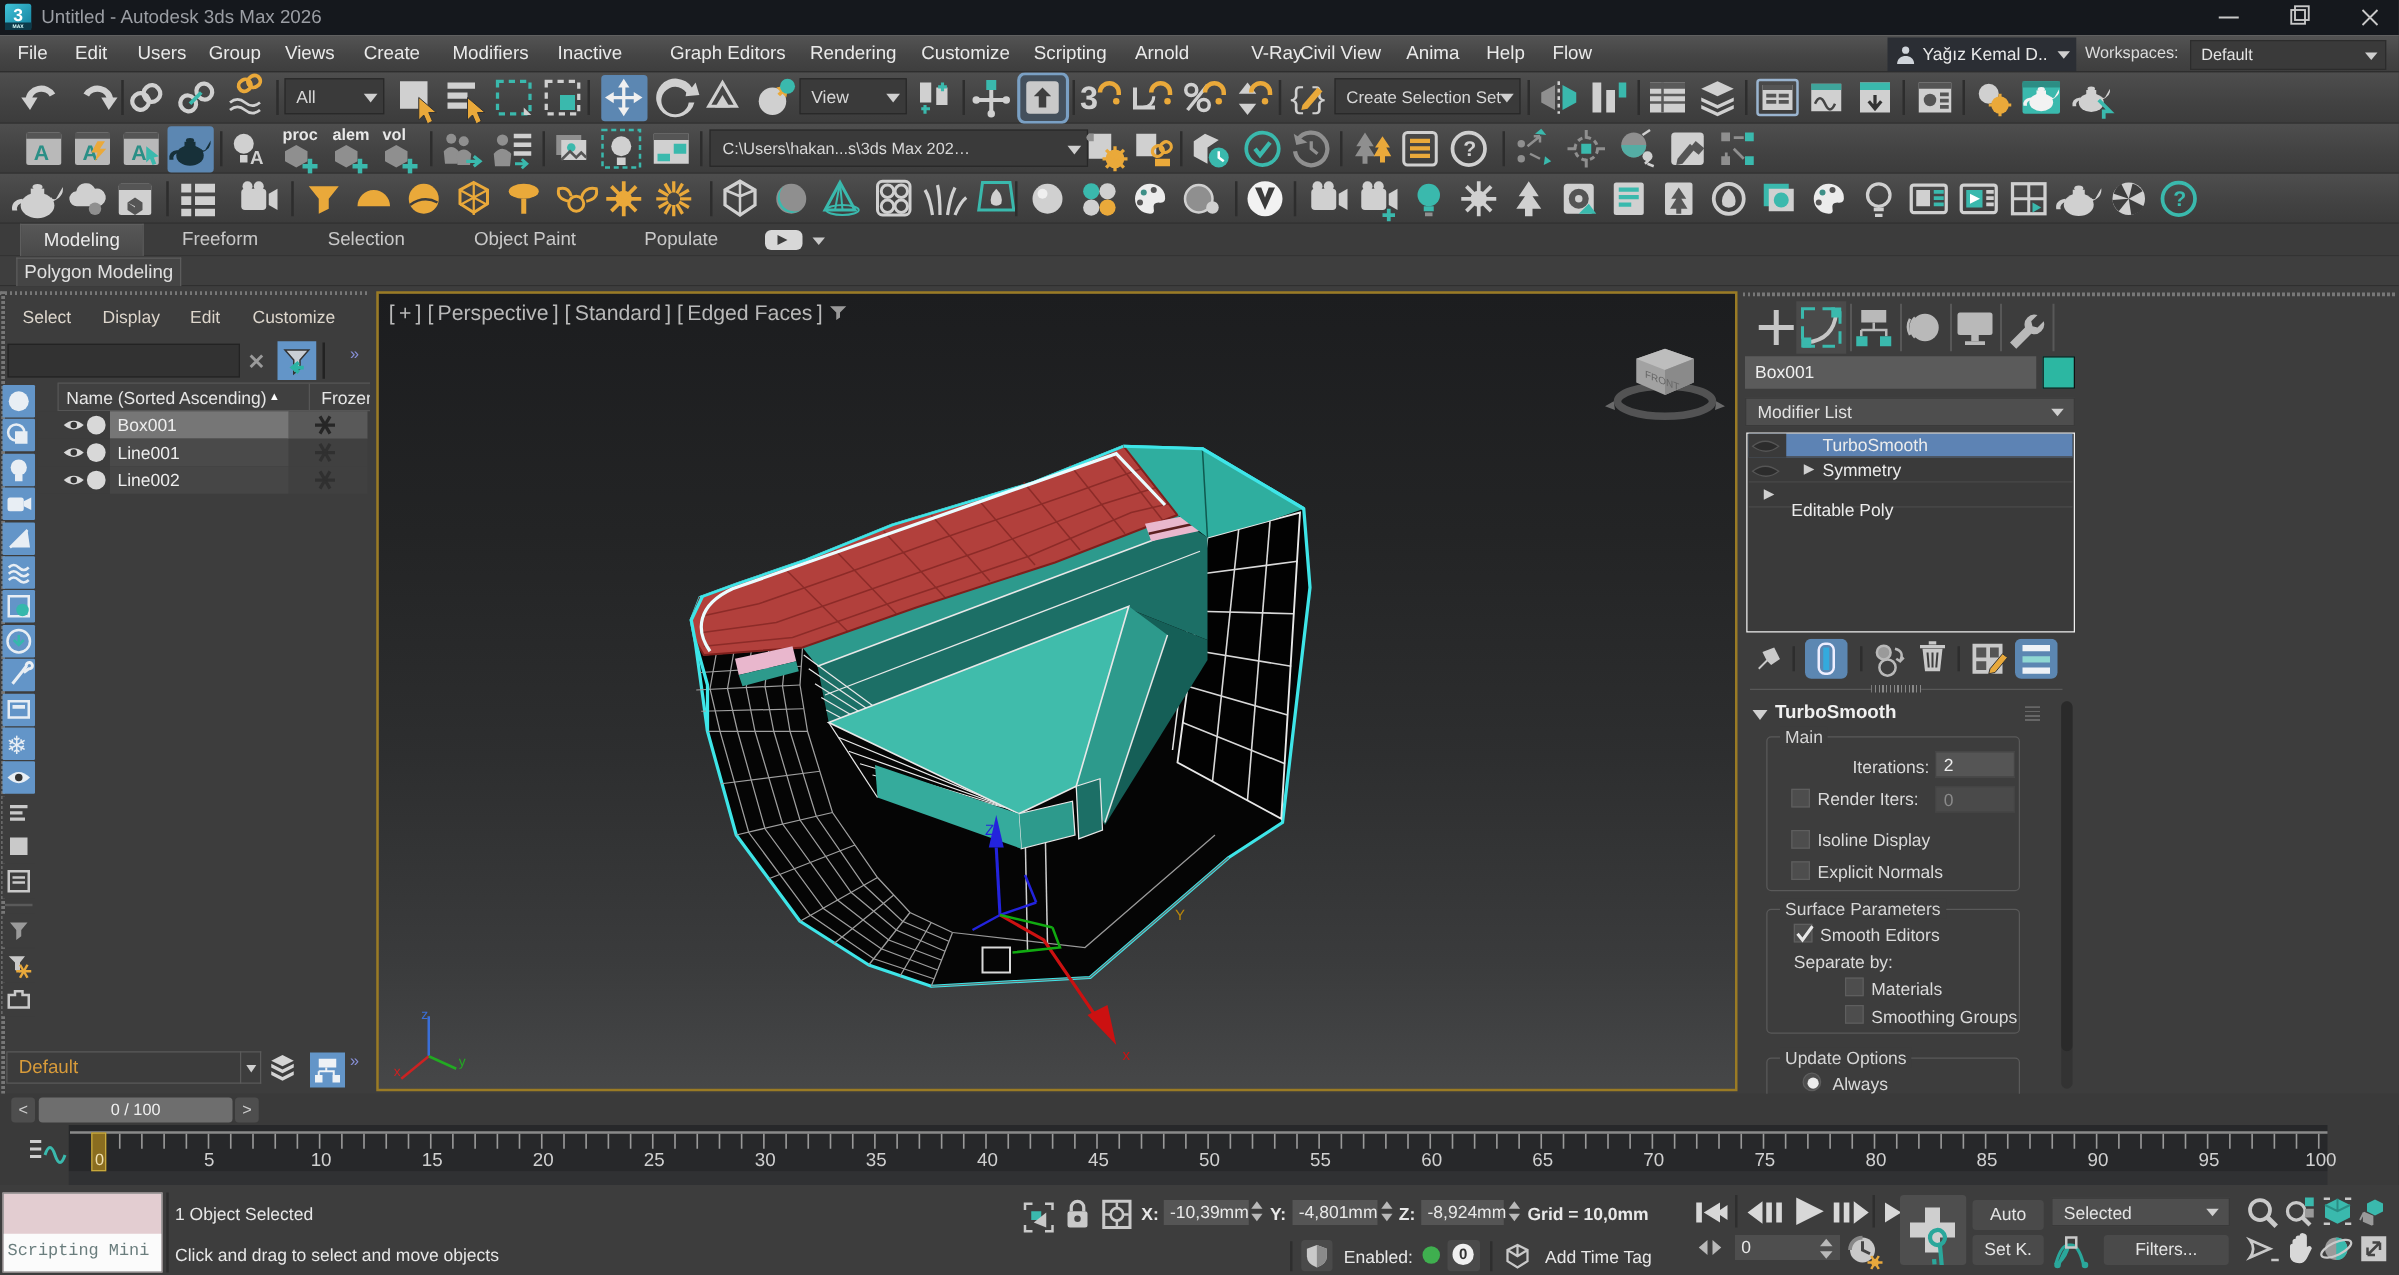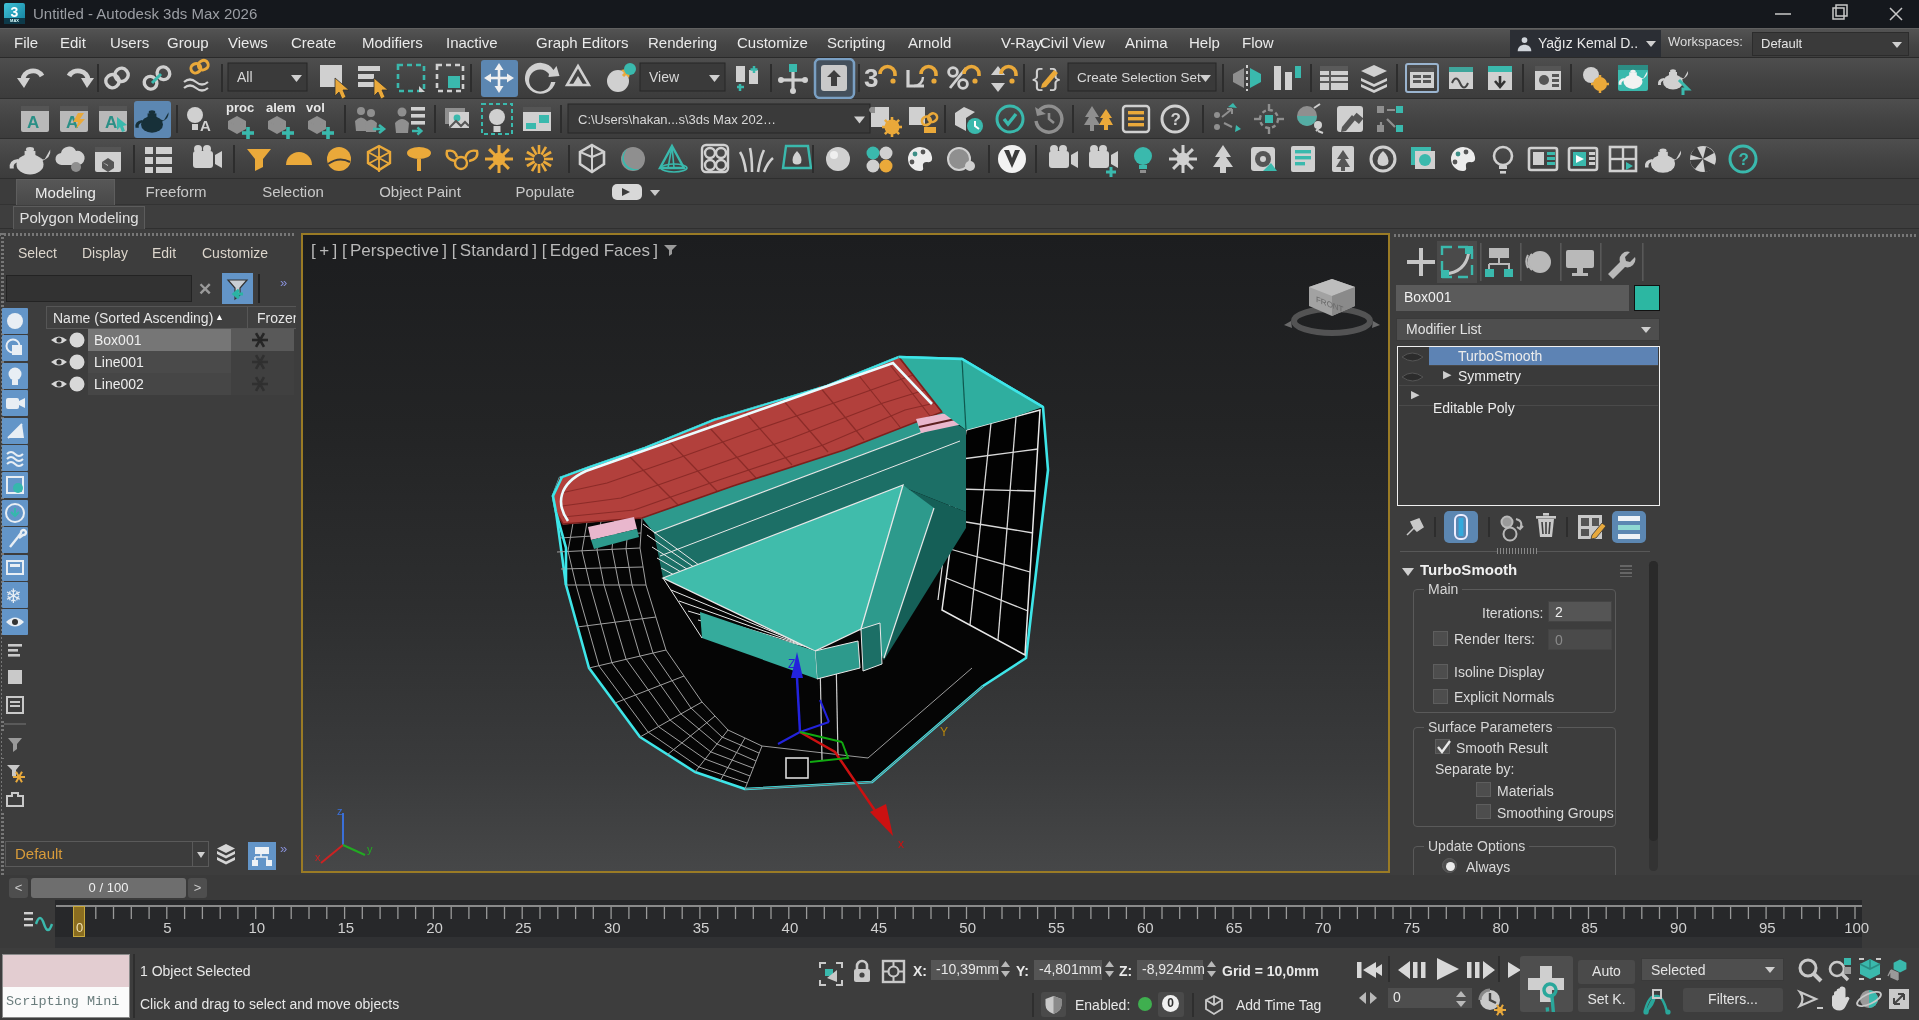--- a/index.html
+++ b/index.html
@@ -1305,21 +1305,21 @@
         <div class="cb" style="left:41px;top:99px;"></div>
         <div class="rlab" style="left:62px;top:99px;">Isoline Display</div>
         <div class="cb" style="left:41px;top:124px;"></div>
         <div class="rlab" style="left:62px;top:124px;">Explicit Normals</div>
         <div class="grp" style="left:21px;top:162px;width:203px;height:100px;">
           <div class="glab">Surface Parameters</div>
         </div>
         <div class="cb" style="left:43px;top:174px;"><svg width="15" height="15">
             <path d="M2,7 l4,5 l8,-11" stroke="#e8e8e8" stroke-width="2.4" fill="none"></path>
           </svg></div>
-        <div class="rlab" style="left:64px;top:175px;">Smooth Result</div>
+        <div class="rlab" style="left:64px;top:175px;">Smooth Editors</div>
         <div class="rlab" style="left:43px;top:196px;">Separate by:</div>
         <div class="cb" style="left:84px;top:217px;"></div>
         <div class="rlab" style="left:105px;top:218px;">Materials</div>
         <div class="cb" style="left:84px;top:239px;"></div>
         <div class="rlab" style="left:105px;top:240px;">Smoothing Groups</div>
         <div class="grp" style="left:21px;top:281px;width:203px;height:38px;">
           <div class="glab">Update Options</div>
         </div>
         <div class="abs" style="left:50px;top:293px;width:15px;height:15px;border-radius:50%;background:#4d4d4d;border:1px solid #5e5e5e;"></div>
         <div class="abs" style="left:54px;top:297px;width:9px;height:9px;border-radius:50%;background:#ececec;"></div>

